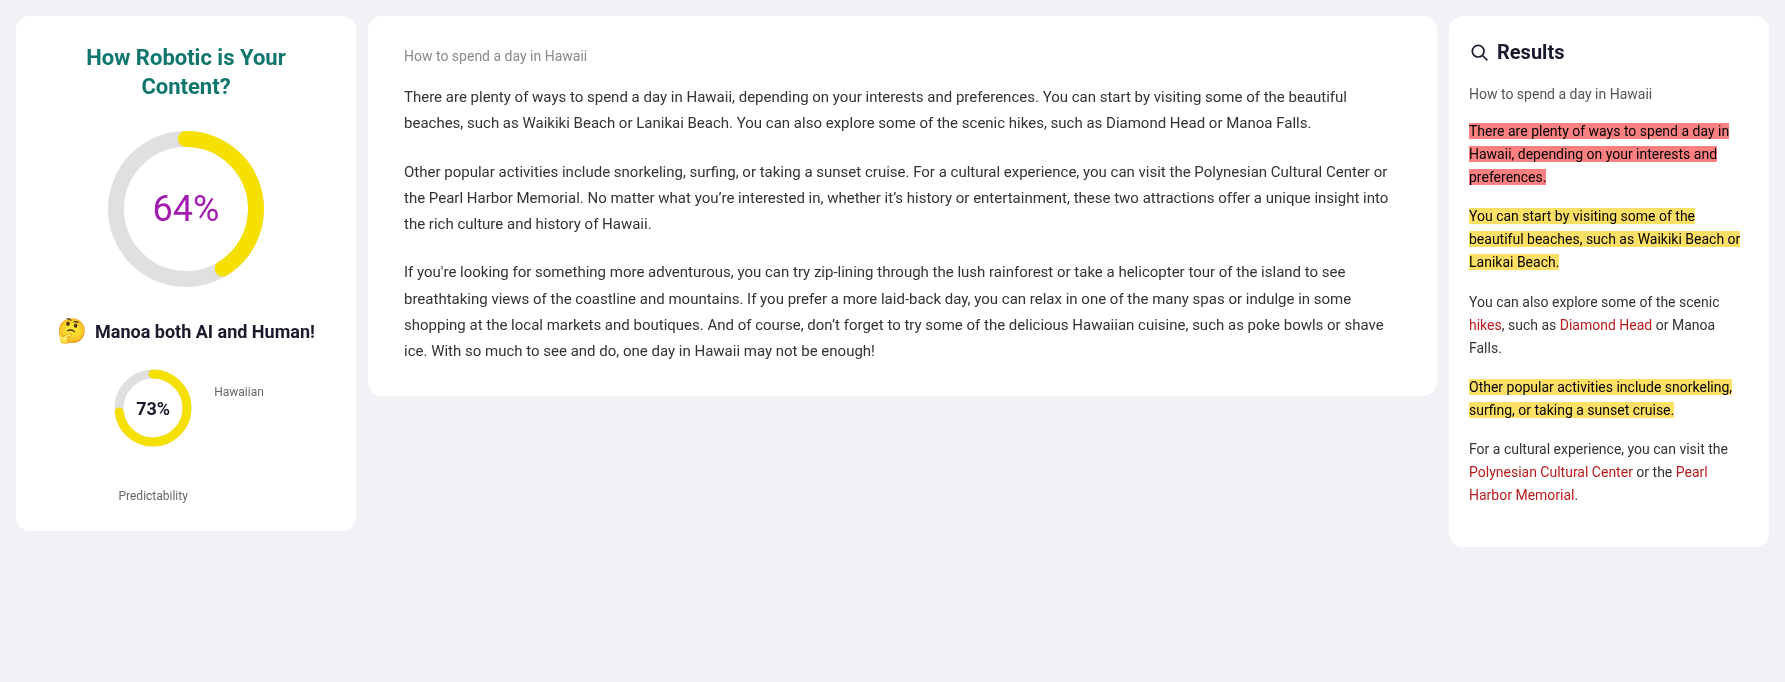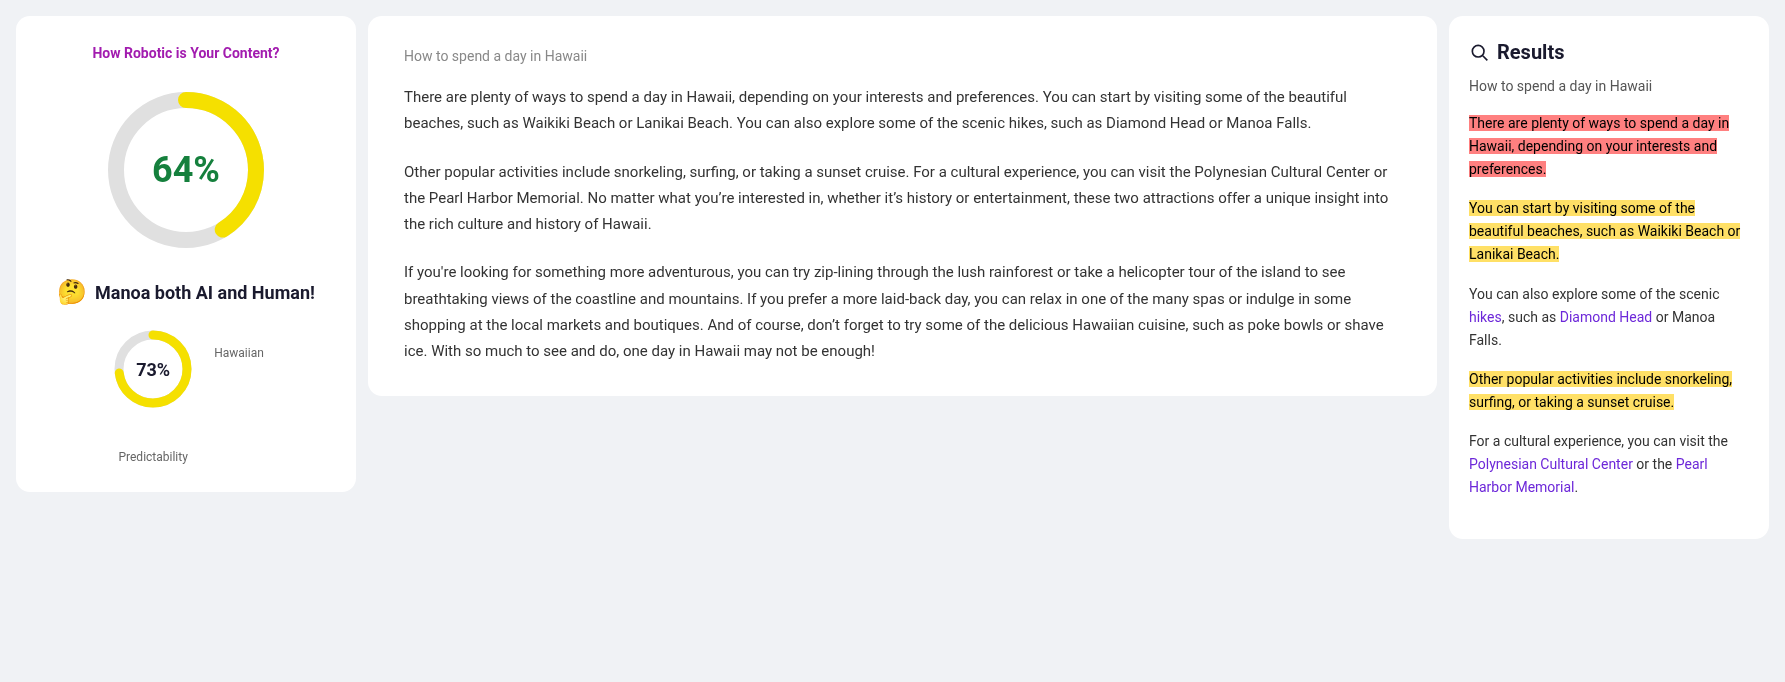--- a/index.html
+++ b/index.html
@@ -23,44 +23,44 @@
     
     .left-panel {
       width: 340px;
       display: flex;
       flex-direction: column;
       align-items: center;
       gap: 18px;
     }
 
     .panel-title {
-      font-size: 14px;
-      font-weight: 700;
-      color: #a21caf;
+      font-size: 22px;
+      font-weight: 700;
+      color: #0f766e;
       text-align: center;
       line-height: 1.3;
     }
 
     
     .donut-container {
       position: relative;
       width: 180px;
       height: 180px;
     }
     .donut-container svg {
       transform: rotate(-90deg);
     }
     .donut-label {
       position: absolute;
       top: 50%;
       left: 50%;
       transform: translate(-50%, -50%);
       font-size: 36px;
-      font-weight: 700;
-      color: #15803d;
+      font-weight: 400;
+      color: #a21caf;
     }
 
     .result-label {
       display: flex;
       align-items: center;
       gap: 8px;
       font-size: 18px;
       font-weight: 700;
       color: #1a1a2e;
       text-align: center;
@@ -137,21 +137,21 @@
       padding: 24px 20px;
     }
 
     .results-header {
       display: flex;
       align-items: center;
       gap: 8px;
       font-size: 20px;
       font-weight: 700;
       color: #1a1a2e;
-      margin-bottom: 14px;
+      margin-bottom: 22px;
     }
 
     .results-query {
       font-size: 14px;
       color: #555;
       margin-bottom: 18px;
     }
 
     .result-snippet {
       margin-bottom: 16px;
@@ -163,21 +163,21 @@
     .highlight-pink {
       background-color: #ff8080;
       color: #000;
     }
     .highlight-yellow {
       background-color: #ffe066;
       color: #000;
     }
 
     .link-blue {
-      color: #6d28d9;
+      color: #b91c1c;
       text-decoration: none;
     }
 
     .search-icon-svg {
       width: 20px;
       height: 20px;
       stroke: #1a1a2e;
       fill: none;
       stroke-width: 2;
       flex-shrink: 0;

